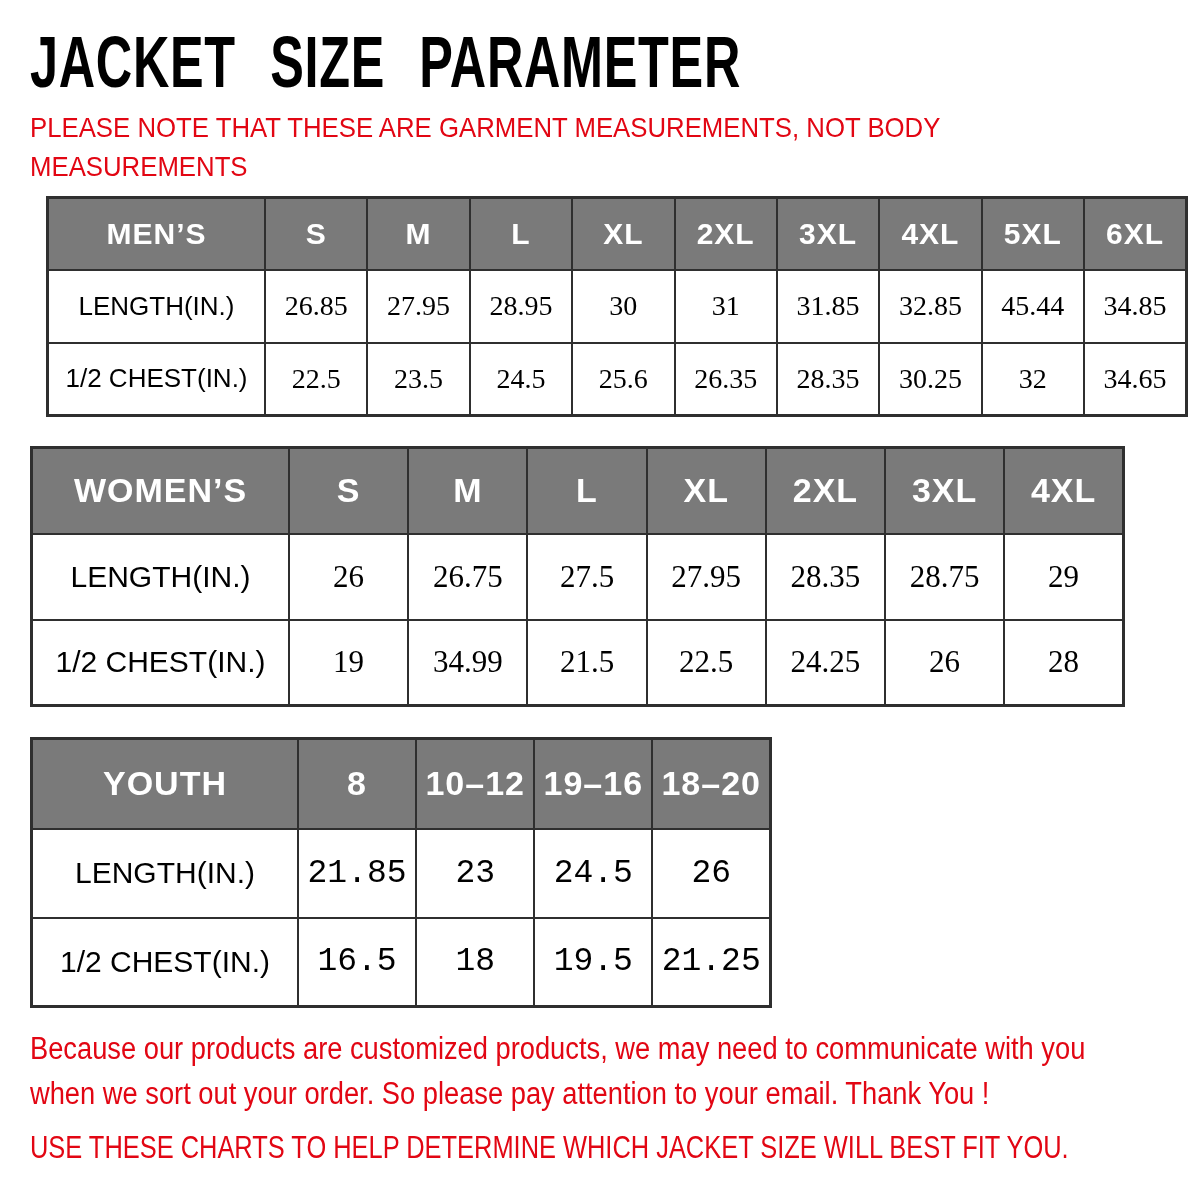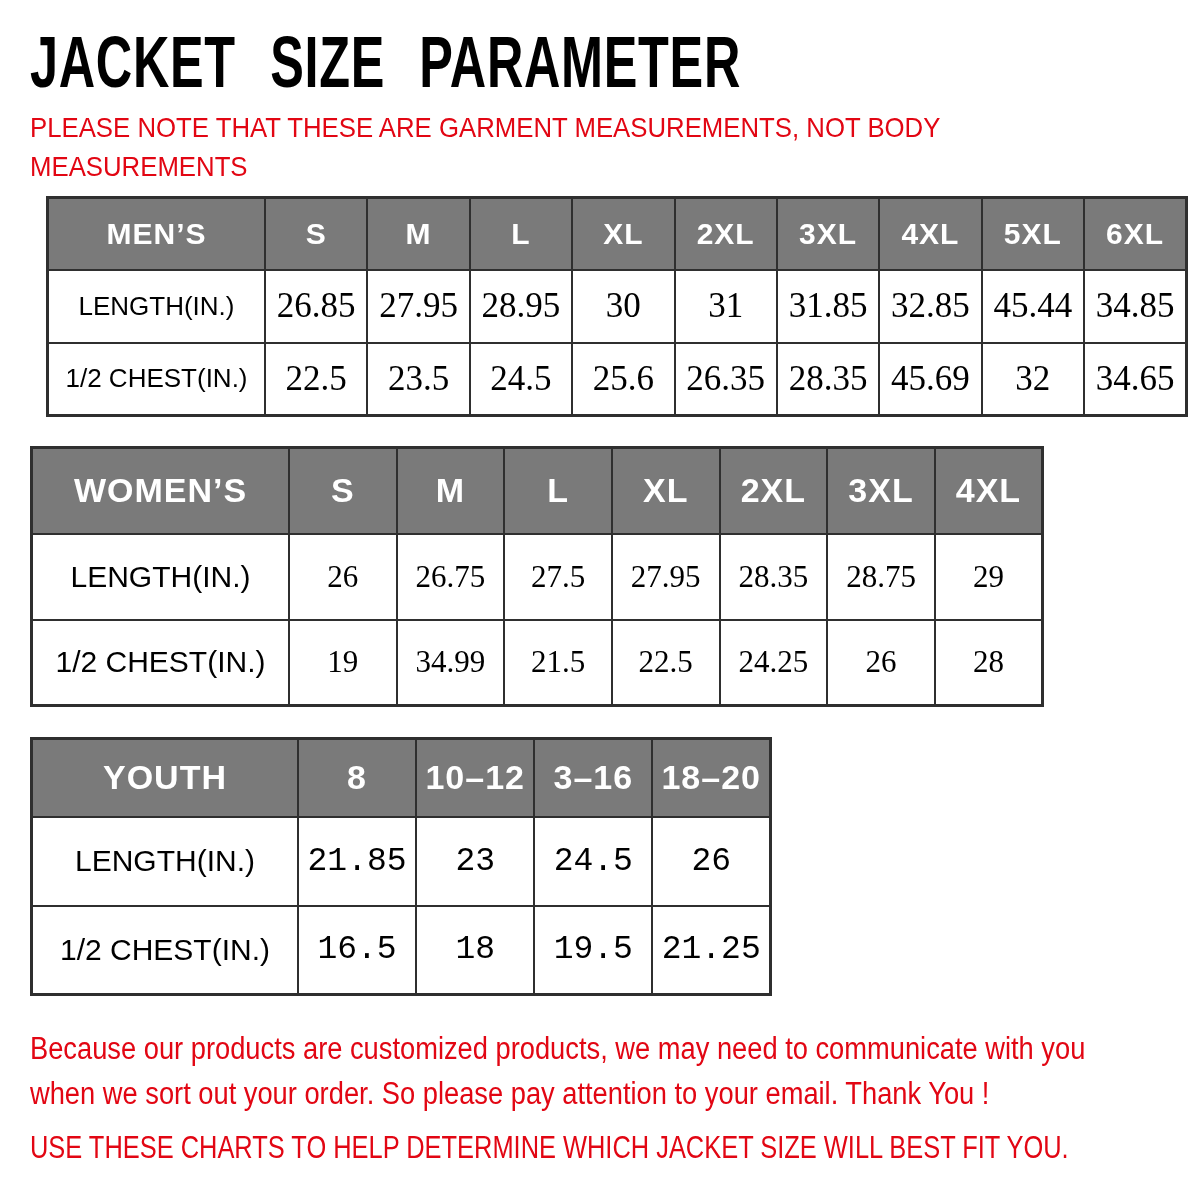--- a/index.html
+++ b/index.html
@@ -35,32 +35,32 @@
   }
   tbody th{background:#fff;color:var(--text,#000);font-weight:normal;margin-top:32px;}
   td{font-family:"Liberation Serif",serif;color:var(--text,#000);}
 
   .t-mens{left:46px;top:196px;width:1142px;}
   .t-mens .label-col{width:215px;}
   .t-mens thead tr{height:72px;}
   .t-mens tbody tr{height:73px;}
   .t-mens thead th{font-size:30px;}
   .t-mens tbody th{font-size:26px;}
-  .t-mens td{font-size:35px;}
-
-  .t-womens{left:30px;top:446px;width:1014px;}
+  .t-mens td{font-size:28px;}
+
+  .t-womens{left:30px;top:446px;width:1095px;}
   .t-womens .label-col{width:255px;}
   .t-womens tr{height:86px;}
   .t-womens thead th{font-size:34px;}
   .t-womens tbody th{font-size:30px;}
   .t-womens td{font-size:31px;}
 
   .t-youth{left:30px;top:737px;width:742px;}
   .t-youth .label-col{width:264px;}
-  .t-youth thead tr{height:78px;}
+  .t-youth thead tr{height:90px;}
   .t-youth tbody tr{height:89px;}
   .t-youth thead th{font-size:34px;}
   .t-youth tbody th{font-size:30px;}
   .t-youth td{font-size:33px;font-family:Liberation Mono, monospace;}
 
   
   .footer-notice{
     position:absolute;left:30px;top:1026px;
     color:var(--note-red,#e20613);font-size:31px;line-height:45px;
     transform:scaleX(0.88);transform-origin:left top;white-space:nowrap;
@@ -112,21 +112,21 @@
           <td>34.85</td>
         </tr>
         <tr>
           <th class="label-col">1/2 CHEST(IN.)</th>
           <td>22.5</td>
           <td>23.5</td>
           <td>24.5</td>
           <td>25.6</td>
           <td>26.35</td>
           <td>28.35</td>
-          <td>45.69</td>
+          <td>30.25</td>
           <td>32</td>
           <td>34.65</td>
         </tr>
       </tbody>
     </table>
 
   <table class="t-womens">
       <thead>
         <tr>
           <th class="label-col">WOMEN’S</th>
@@ -162,21 +162,21 @@
         </tr>
       </tbody>
     </table>
 
   <table class="t-youth">
       <thead>
         <tr>
           <th class="label-col">YOUTH</th>
           <th>8</th>
           <th>10–12</th>
-          <th>3–16</th>
+          <th>19–16</th>
           <th>18–20</th>
         </tr>
       </thead>
       <tbody>
         <tr>
           <th class="label-col">LENGTH(IN.)</th>
           <td>21.85</td>
           <td>23</td>
           <td>24.5</td>
           <td>26</td>

